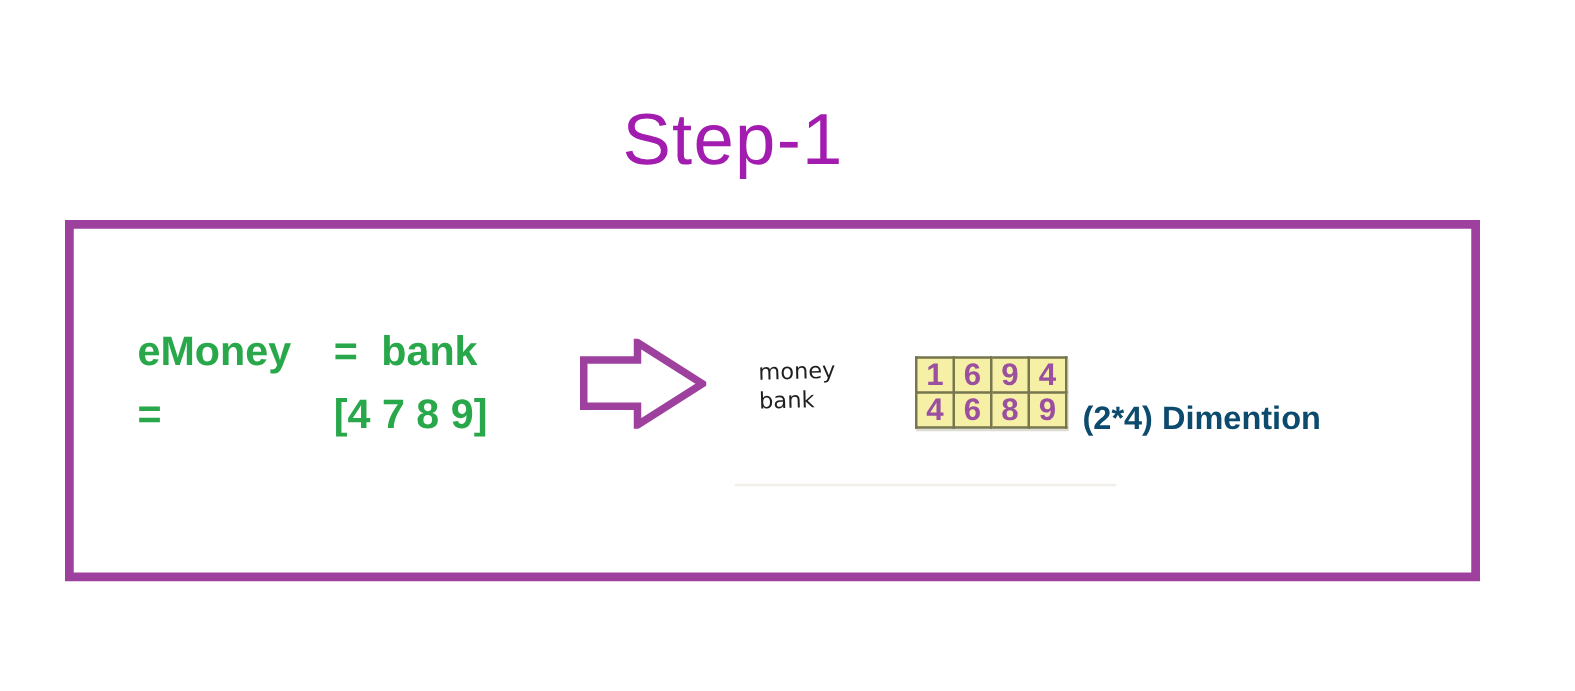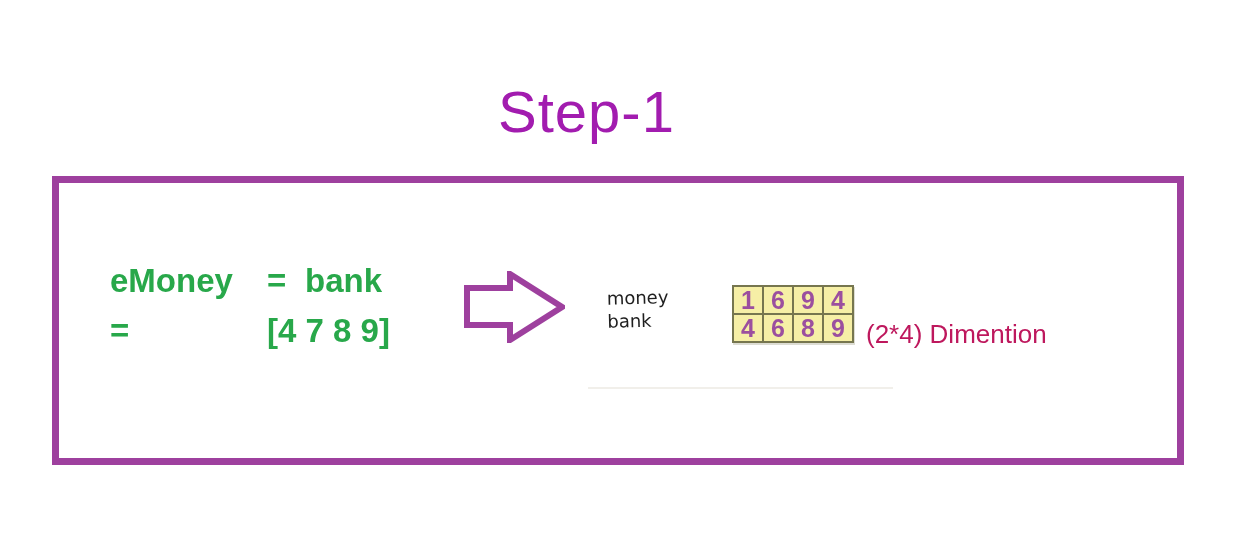--- a/index.html
+++ b/index.html
@@ -85,22 +85,22 @@
     font-size: 25px;
     line-height: 1;
     text-align: center;
     vertical-align: middle;
   }
   .dimension {
     position: absolute;
     left: 866px;
     top: 319px;
     font-size: 26px;
-    font-weight: normal;
-    color: #be185d;
+    font-weight: bold;
+    color: #0c4a6e;
     white-space: nowrap;
   }
   .faint-line {
     position: absolute;
     left: 588px;
     top: 387px;
     width: 305px;
     height: 2px;
     background: #F1EFEA;
   }

